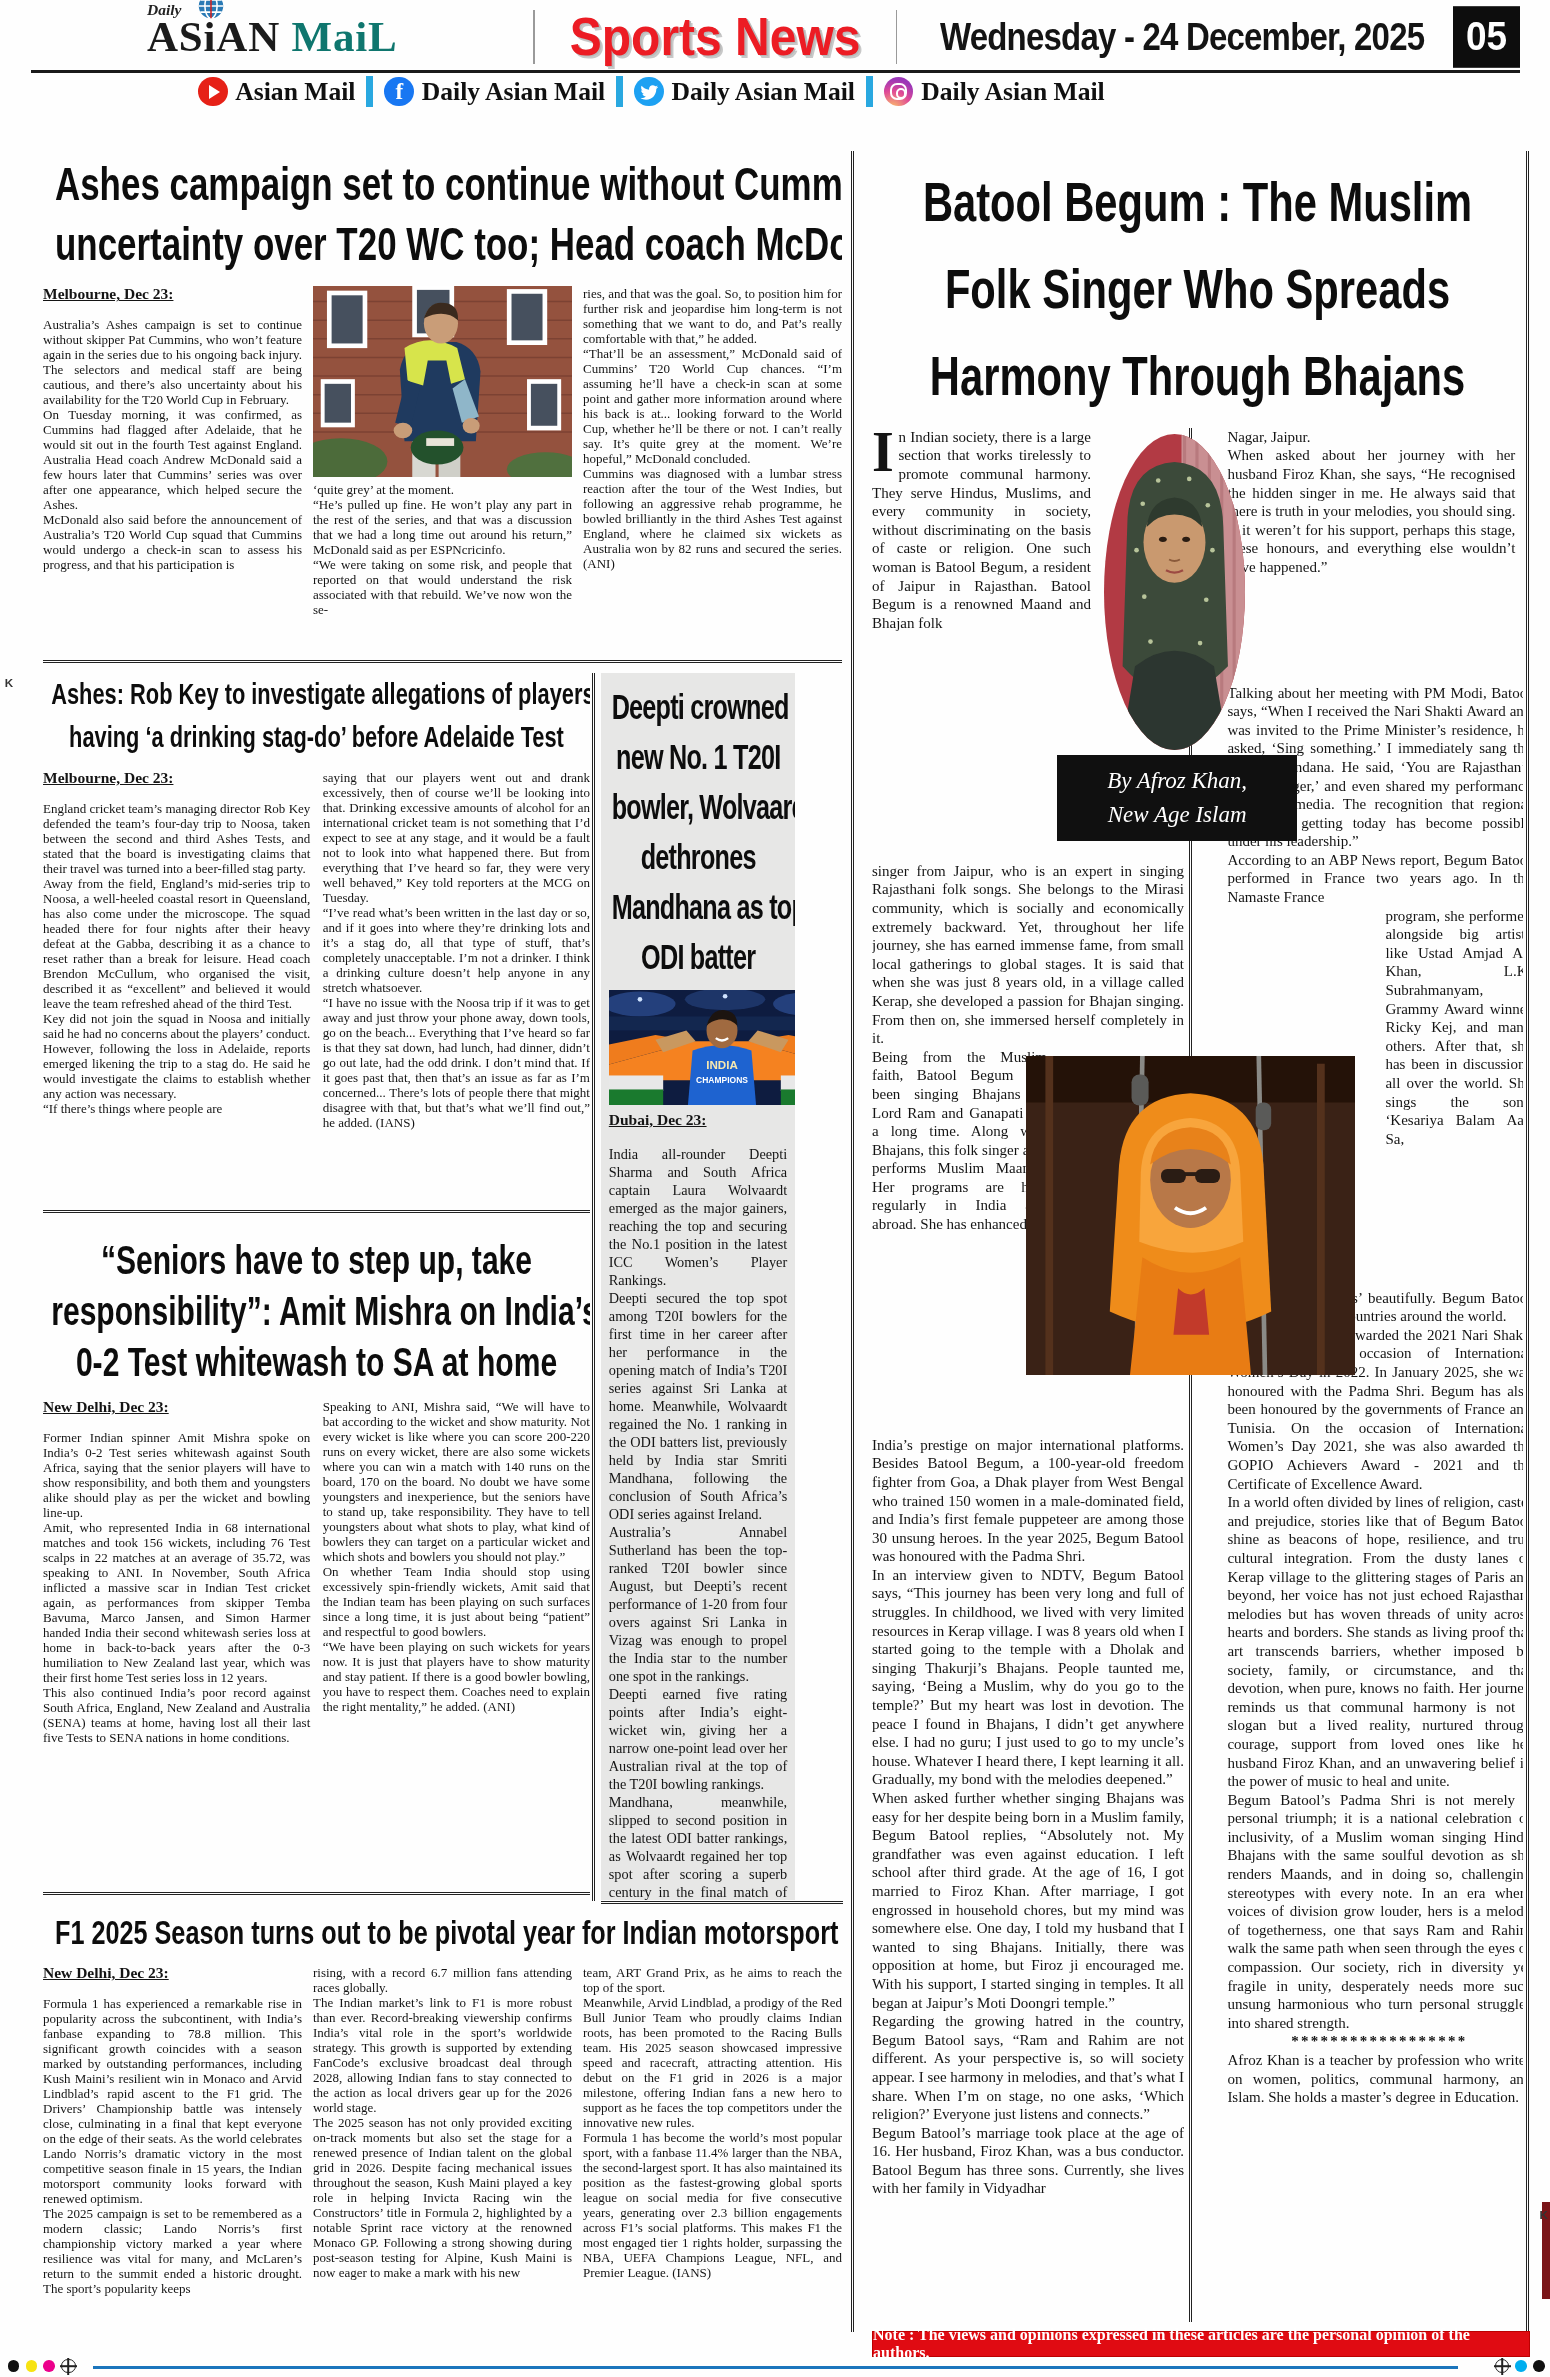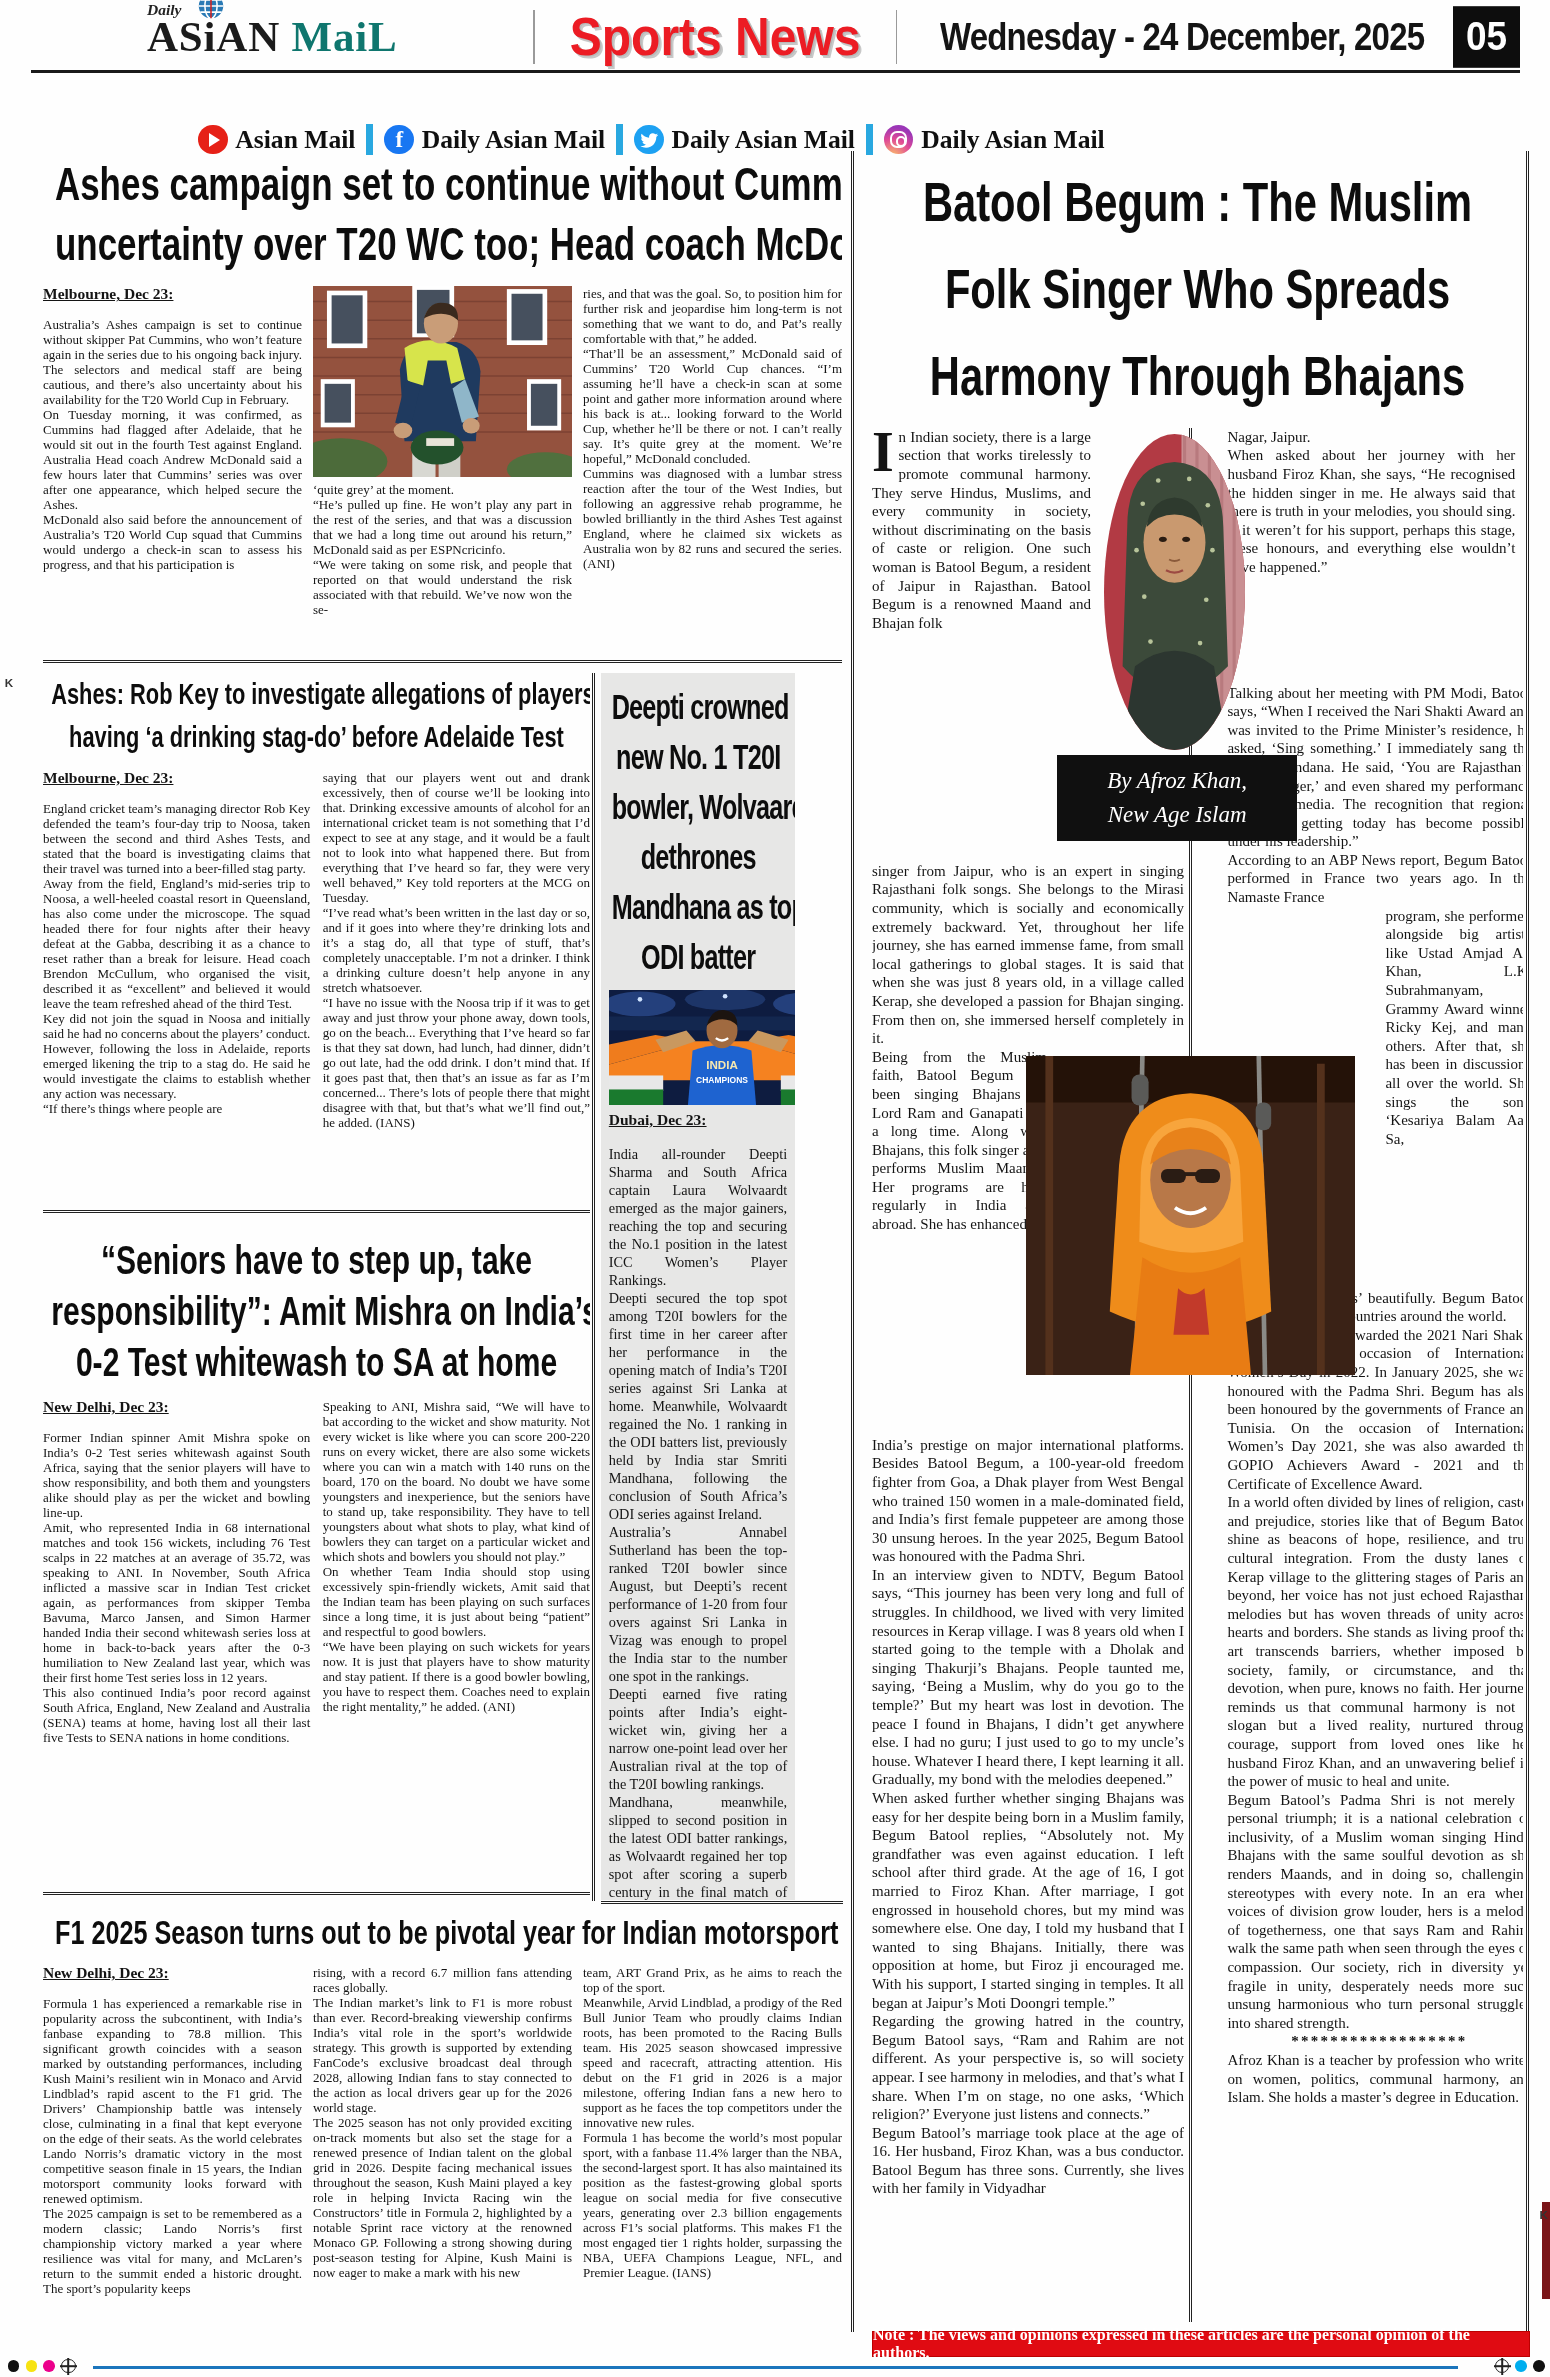--- a/index.html
+++ b/index.html
@@ -11,21 +11,21 @@
   .brand-main{font-size:43px;font-weight:bold;letter-spacing:0.8px;color:#1b1b1b;line-height:62px;white-space:nowrap;}
   .brand-main .i-wrap{position:relative;display:inline-block;}
   .globe{position:absolute;left:-5.4px;top:-12.4px;width:26px;height:26px;}
   .brand-accent{color:#0f766e;}
   .mast-sep{width:1.6px;height:54px;background:#9a9a9a;margin:0 14px;}
   .sports-news{width:333px;text-align:center;font-family:"Liberation Sans",sans-serif;font-weight:bold;font-size:48px;color:#ec1c24;letter-spacing:0px;text-shadow:1.6px 1.6px 0 #b9b9b9,3.1px 3.1px 0 #77777766;white-space:nowrap;transform:scaleY(1.1);}
   .mast-date{flex:1;text-align:center;font-family:"Liberation Sans",sans-serif;font-weight:bold;font-size:33px;letter-spacing:-0.8px;white-space:nowrap;transform:scaleY(1.15);}
   .page-num{width:67px;height:56px;background:#0d0d0d;color:#fff;font-family:"Liberation Sans",sans-serif;font-weight:bold;font-size:37px;display:flex;align-items:center;justify-content:center;transform:scaleY(1.1);}
   .mast-rule{position:absolute;top:70px;left:31px;right:31px;height:3.1px;background:#1a1a1a;}
   
-  .social{position:absolute;top:76px;left:198px;display:flex;align-items:center;margin-top:48px;}
+  .social{position:absolute;top:76px;left:198px;display:flex;align-items:center;}
   .social-item{display:flex;align-items:center;cursor:pointer;}
   .social-label{font-size:25.6px;font-weight:bold;margin-left:7.8px;color:#101010;}
   .sep-bar{width:7px;height:31px;background:#29a8e0;margin:0 11px;}
   .ico{width:29.5px;height:29.5px;border-radius:50%;position:relative;flex:none;}
   .ico-yt{background:#e62117;}
   .ico-yt:before{content:"";position:absolute;left:11px;top:7.8px;border-left:11px solid #fff;border-top:7px solid transparent;border-bottom:7px solid transparent;}
   .ico-fb{background:#1877f2;color:#fff;font-family:"Liberation Serif",serif;font-weight:bold;font-size:23px;text-align:center;line-height:29.5px;}
   .ico-tw{background:#1da1f2;}
   .ico-ig{background:radial-gradient(circle at 30% 110%,#fdc468,#df4996 48%,#9b36b7 78%);}
   .ico-ig:before{content:"";position:absolute;inset:6.2px;border:2.3px solid #fff;border-radius:7px;}

